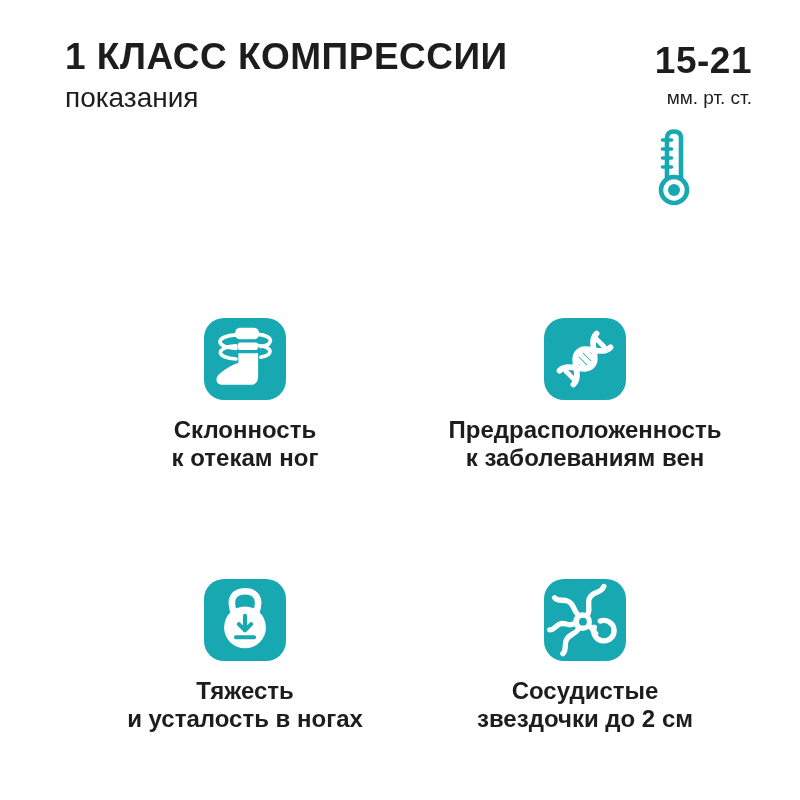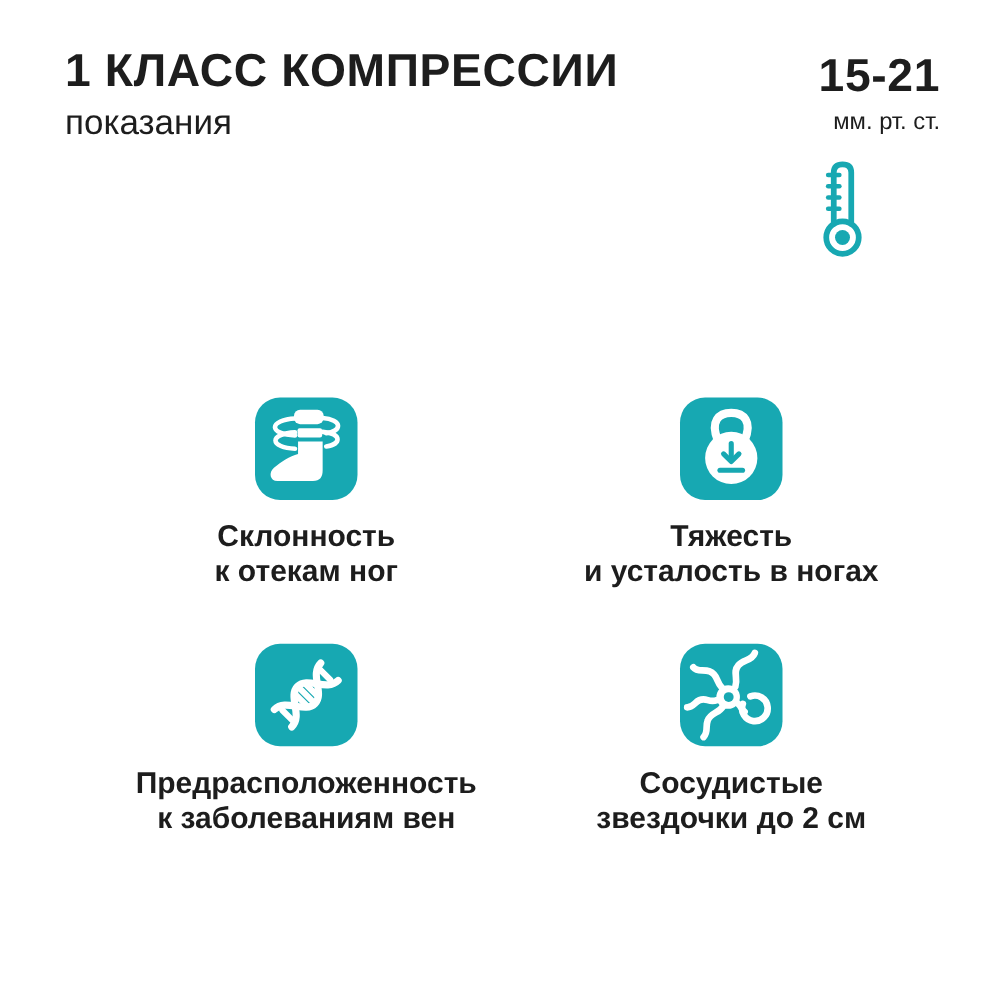--- a/index.html
+++ b/index.html
@@ -1,29 +1,29 @@
 <!DOCTYPE html>
 <html style="--accent: #17a8b2; --text: #1d1d1d; --bg: #ffffff;"><head>
 <meta charset="utf-8">
 <style>
   :root { --accent:#17a8b2; --text:#1d1d1d; --bg:#ffffff; }
   * { box-sizing:border-box; margin:0; padding:0; }
   body { font-family:"Liberation Sans", sans-serif; background:#fff; }
   .page { width:800px; height:800px; background:var(--bg); overflow:hidden; position:relative; }
 
-  .header { display:flex; justify-content:space-between; align-items:flex-start; padding:36px 48px 0 52px; }
+  .header { display:flex; justify-content:space-between; align-items:flex-start; padding:36px 48px 0 65px; }
   .title { font-size:37px; font-weight:700; letter-spacing:0.5px; line-height:1.15; color:var(--text); }
   .subtitle { font-size:28px; font-weight:400; margin-top:3px; color:var(--text); }
   .header-right { display:flex; gap:15px; align-items:flex-start; margin-top:5px;flex-direction:column; }
   .pressure { text-align:right; }
   .pressure-value { font-size:37px; font-weight:700; line-height:1.1; color:var(--text); letter-spacing:0.5px; }
   .pressure-unit { font-size:19px; font-weight:400; margin-top:5px; color:var(--text); }
   .thermo { margin-top:4px; display:block; }
 
-  .grid { display:grid; grid-template-columns:340px 340px; row-gap:43px; justify-content:center; margin-top:112px;padding-left:30px; }
+  .grid { display:grid; grid-template-columns:340px 340px; row-gap:107px; justify-content:center; margin-top:112px;padding-left:30px; }
   .cell { display:flex; flex-direction:column; align-items:center; }
   .tile { width:82px; height:82px; border-radius:20px; background:var(--accent);
           display:flex; align-items:center; justify-content:center; }
   .tile svg { display:block; }
   .cell-label { margin-top:16px; font-size:24px; font-weight:700; line-height:28px;
                 text-align:center; white-space:pre-line; color:var(--text); }
 
   .w-f { fill:#ffffff; } .w-s { stroke:#ffffff; fill:none; }
   .a-f { fill:var(--accent); } .a-s { stroke:var(--accent); fill:none; }
 </style>
@@ -69,47 +69,47 @@
           <path class="w-s" stroke-width="4.5" stroke-linecap="round" d="M 66,33.5 C 75,34 80.5,37.3 80.5,40.7 C 80.5,44.1 76,46.8 69.5,47.8"></path>
         </svg>
       </div>
       <div class="cell-label">Склонность
 к отекам ног</div>
     </div>
 
     <div class="cell">
       <div class="tile">
         <svg width="82" height="82" viewBox="0 0 100 100">
-          <path class="w-s" stroke-width="8" stroke-linecap="round" d="M 37,42 C 29,23 38,15 50,15 C 62,15 71,23 63,42"></path>
-          <circle class="w-f" cx="50" cy="59" r="25.5"></circle>
-          <line class="a-s" stroke-width="5" stroke-linecap="round" x1="50" y1="45" x2="50" y2="60"></line>
-          <path class="a-s" stroke-width="5" stroke-linecap="round" stroke-linejoin="round" d="M 42.5,55 L 50,62.5 L 57.5,55"></path>
-          <rect class="a-f" x="36.5" y="68.5" width="27" height="5" rx="2.5"></rect>
-        </svg>
-      </div>
-      <div class="cell-label">Тяжесть
-и усталость в ногах</div>
-    </div>
-
-    <div class="cell">
-      <div class="tile">
-        <svg width="82" height="82" viewBox="0 0 100 100">
           <g transform="rotate(45 50 50)">
             <path class="w-s" stroke-width="7" stroke-linecap="round" d="M 38,18 C 38,34 62,36 62,50 C 62,64 38,66 38,82"></path>
             <path class="w-s" stroke-width="7" stroke-linecap="round" d="M 62,18 C 62,34 38,36 38,50 C 38,64 62,66 62,82"></path>
             <line class="w-s" stroke-width="6" stroke-linecap="round" x1="41" y1="43" x2="59" y2="43"></line>
             <line class="w-s" stroke-width="6" stroke-linecap="round" x1="39.5" y1="50" x2="60.5" y2="50"></line>
             <line class="w-s" stroke-width="6" stroke-linecap="round" x1="41" y1="57" x2="59" y2="57"></line>
             <line class="w-s" stroke-width="6" stroke-linecap="round" x1="41" y1="23" x2="56" y2="23"></line>
             <line class="w-s" stroke-width="6" stroke-linecap="round" x1="44" y1="77" x2="59" y2="77"></line>
           </g>
         </svg>
       </div>
       <div class="cell-label">Предрасположенность
 к заболеваниям вен</div>
+    </div>
+
+    <div class="cell">
+      <div class="tile">
+        <svg width="82" height="82" viewBox="0 0 100 100">
+          <path class="w-s" stroke-width="8" stroke-linecap="round" d="M 37,42 C 29,23 38,15 50,15 C 62,15 71,23 63,42"></path>
+          <circle class="w-f" cx="50" cy="59" r="25.5"></circle>
+          <line class="a-s" stroke-width="5" stroke-linecap="round" x1="50" y1="45" x2="50" y2="60"></line>
+          <path class="a-s" stroke-width="5" stroke-linecap="round" stroke-linejoin="round" d="M 42.5,55 L 50,62.5 L 57.5,55"></path>
+          <rect class="a-f" x="36.5" y="68.5" width="27" height="5" rx="2.5"></rect>
+        </svg>
+      </div>
+      <div class="cell-label">Тяжесть
+и усталость в ногах</div>
     </div>
 
     <div class="cell">
       <div class="tile">
         <svg width="82" height="82" viewBox="0 0 100 100">
           <path class="w-s" stroke-width="6.5" stroke-linecap="round" d="M 41,43 C 35,37 37,30 29,27 C 23,24.5 17,28 13,23"></path>
           <path class="w-s" stroke-width="6.5" stroke-linecap="round" d="M 54,42 C 57,33 51,28 57,21 C 62,15 70,17 73,9"></path>
           <path class="w-s" stroke-width="6.5" stroke-linecap="round" d="M 36,55 C 28,58 26,52 19,55 C 14,57.3 13,62 7,62"></path>
           <path class="w-s" stroke-width="6.5" stroke-linecap="round" d="M 42,61 C 38,68 30,67 27,75 C 24.5,81 28,86 23,91"></path>
           <path class="w-s" stroke-width="6.5" stroke-linecap="round" d="M 56,58 C 60,61 60,64 63,66.5"></path>

